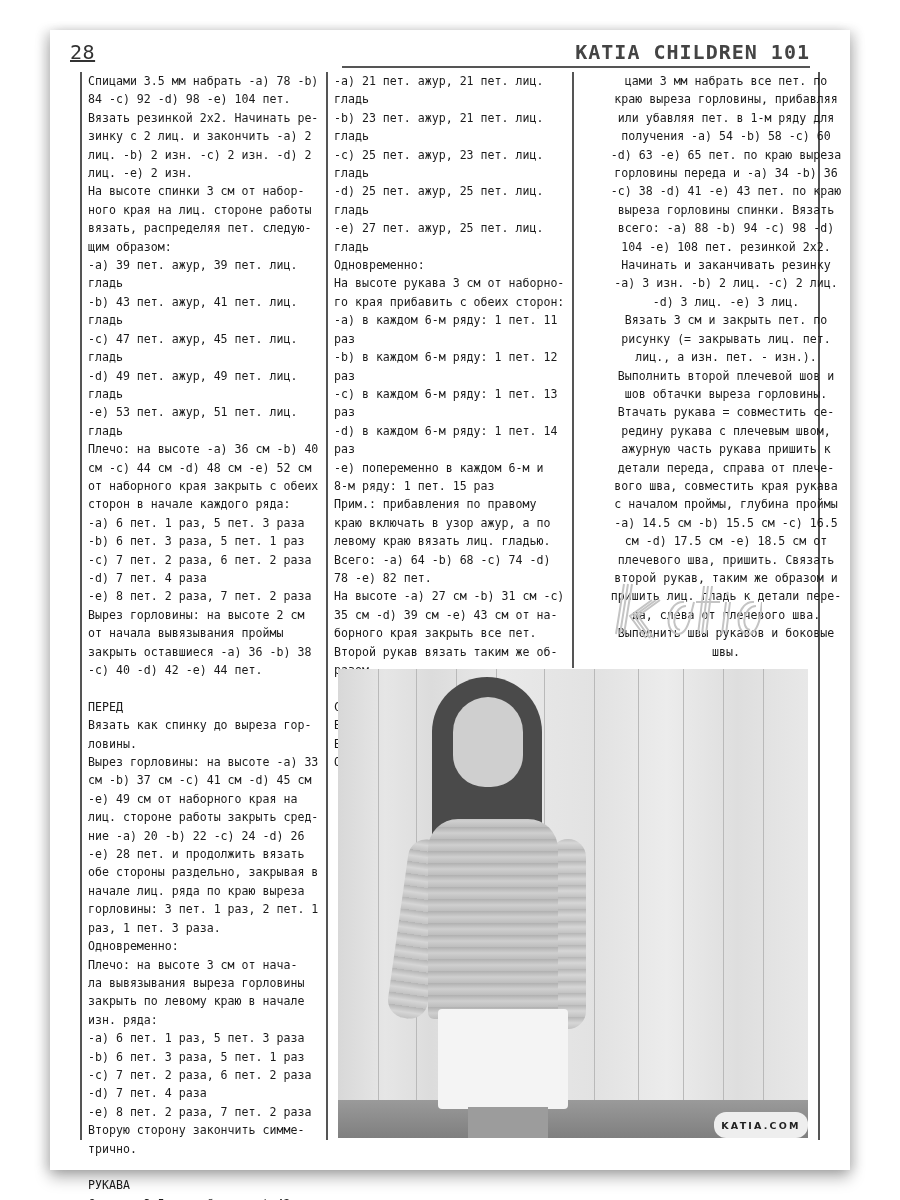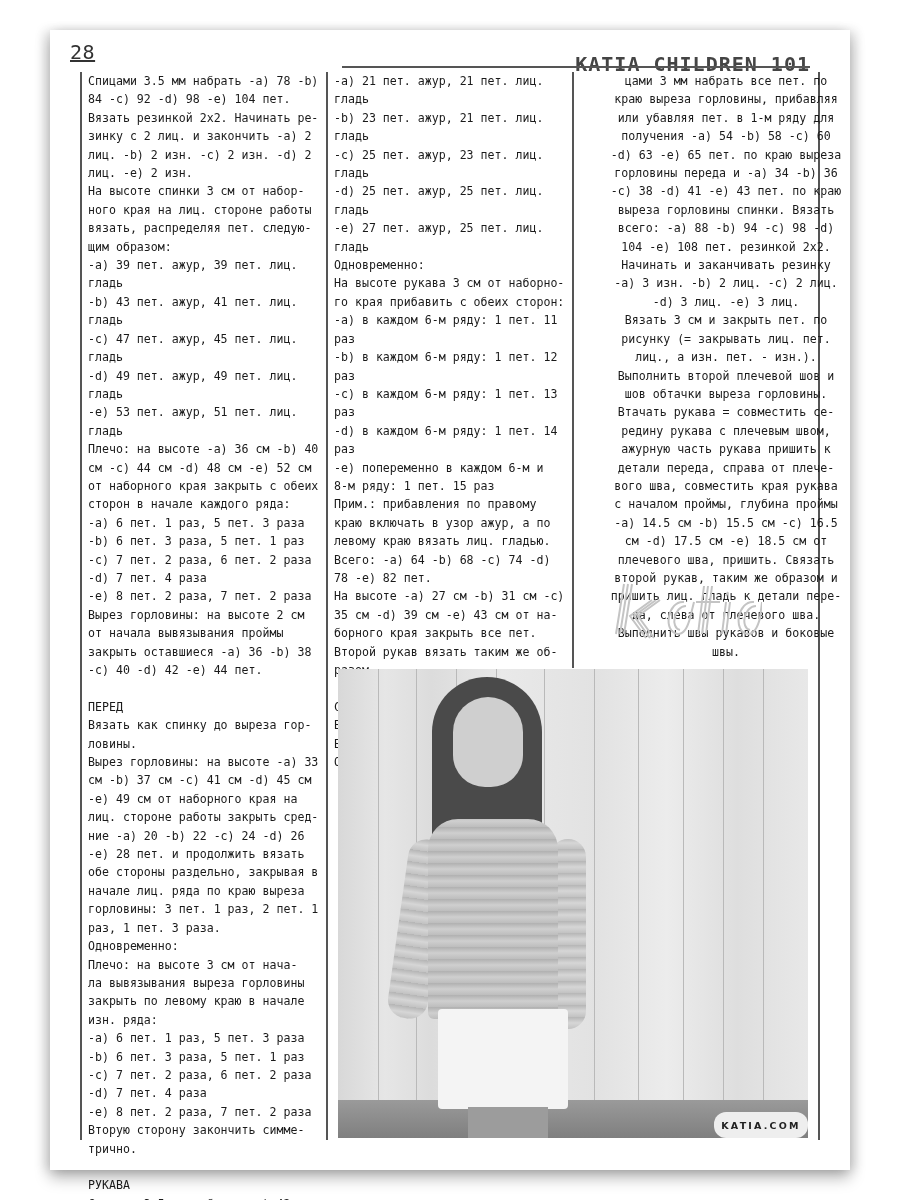--- a/index.html
+++ b/index.html
@@ -11,21 +11,21 @@
     position:absolute; left:50px; top:30px; width:800px; height:1140px;
     background:#ffffff;
     box-shadow: 0 8px 14px rgba(0,0,0,0.28), 6px 0 10px rgba(0,0,0,0.10), -6px 0 10px rgba(0,0,0,0.10);
   }
   .page-num {
     position:absolute; left:70px; top:40px; font-size:20px; color:#333; letter-spacing:0.5px;
     font-family:"DejaVu Sans Mono", monospace;
     text-decoration:underline;
   }
   .header-title {
-    position:absolute; right:90px; top:52px; font-size:20px; font-weight:bold; color:#444;
+    position:absolute; right:90px; top:40px; font-size:20px; font-weight:bold; color:#444;
     letter-spacing:1px; font-family:"DejaVu Sans Mono", monospace;
   }
   .header-rule {
     position:absolute; left:342px; top:66px; width:468px; height:2px; background:#555;
   }
   .col {
     position:absolute; top:72px; font-size:11.6px; line-height:18.4px; color:#1a1a1a;
     white-space:pre; font-family:"DejaVu Sans Mono", monospace;
   }
   .col1 { left:88px; width:232px; }

